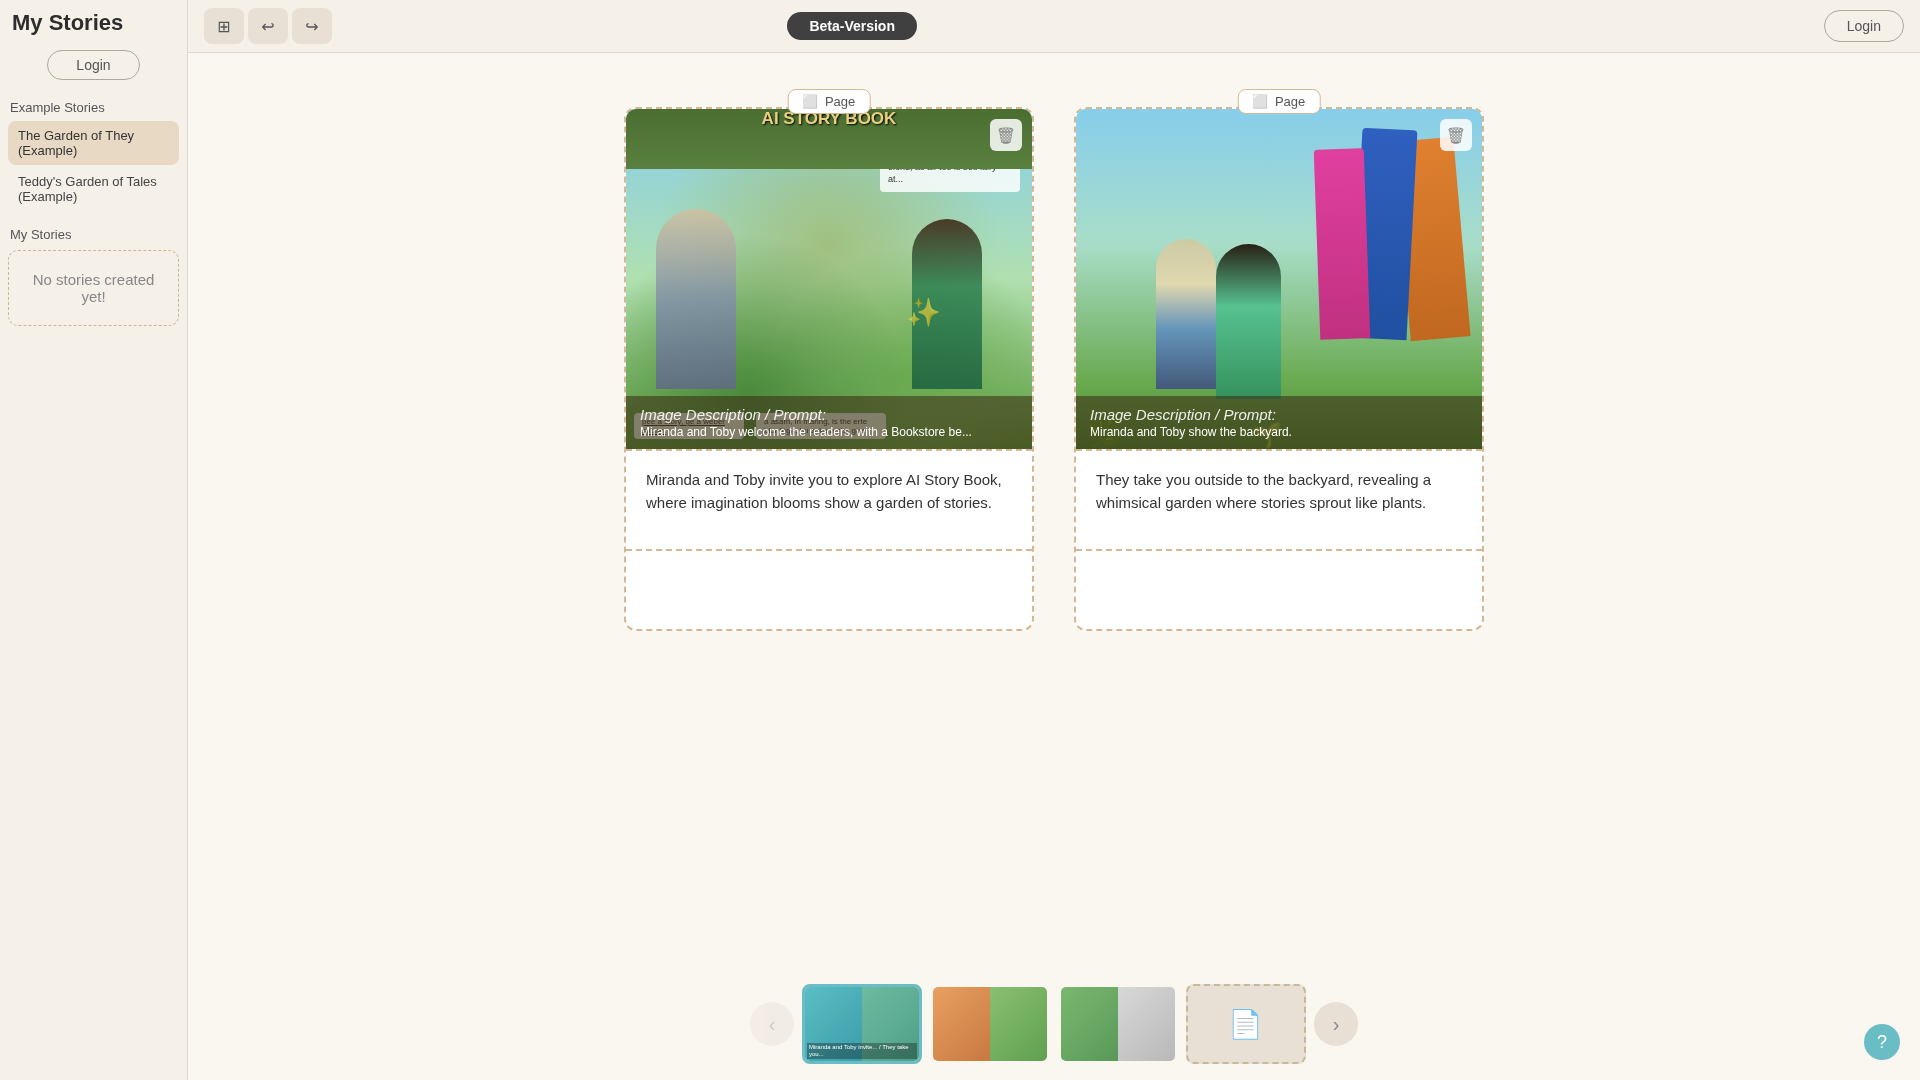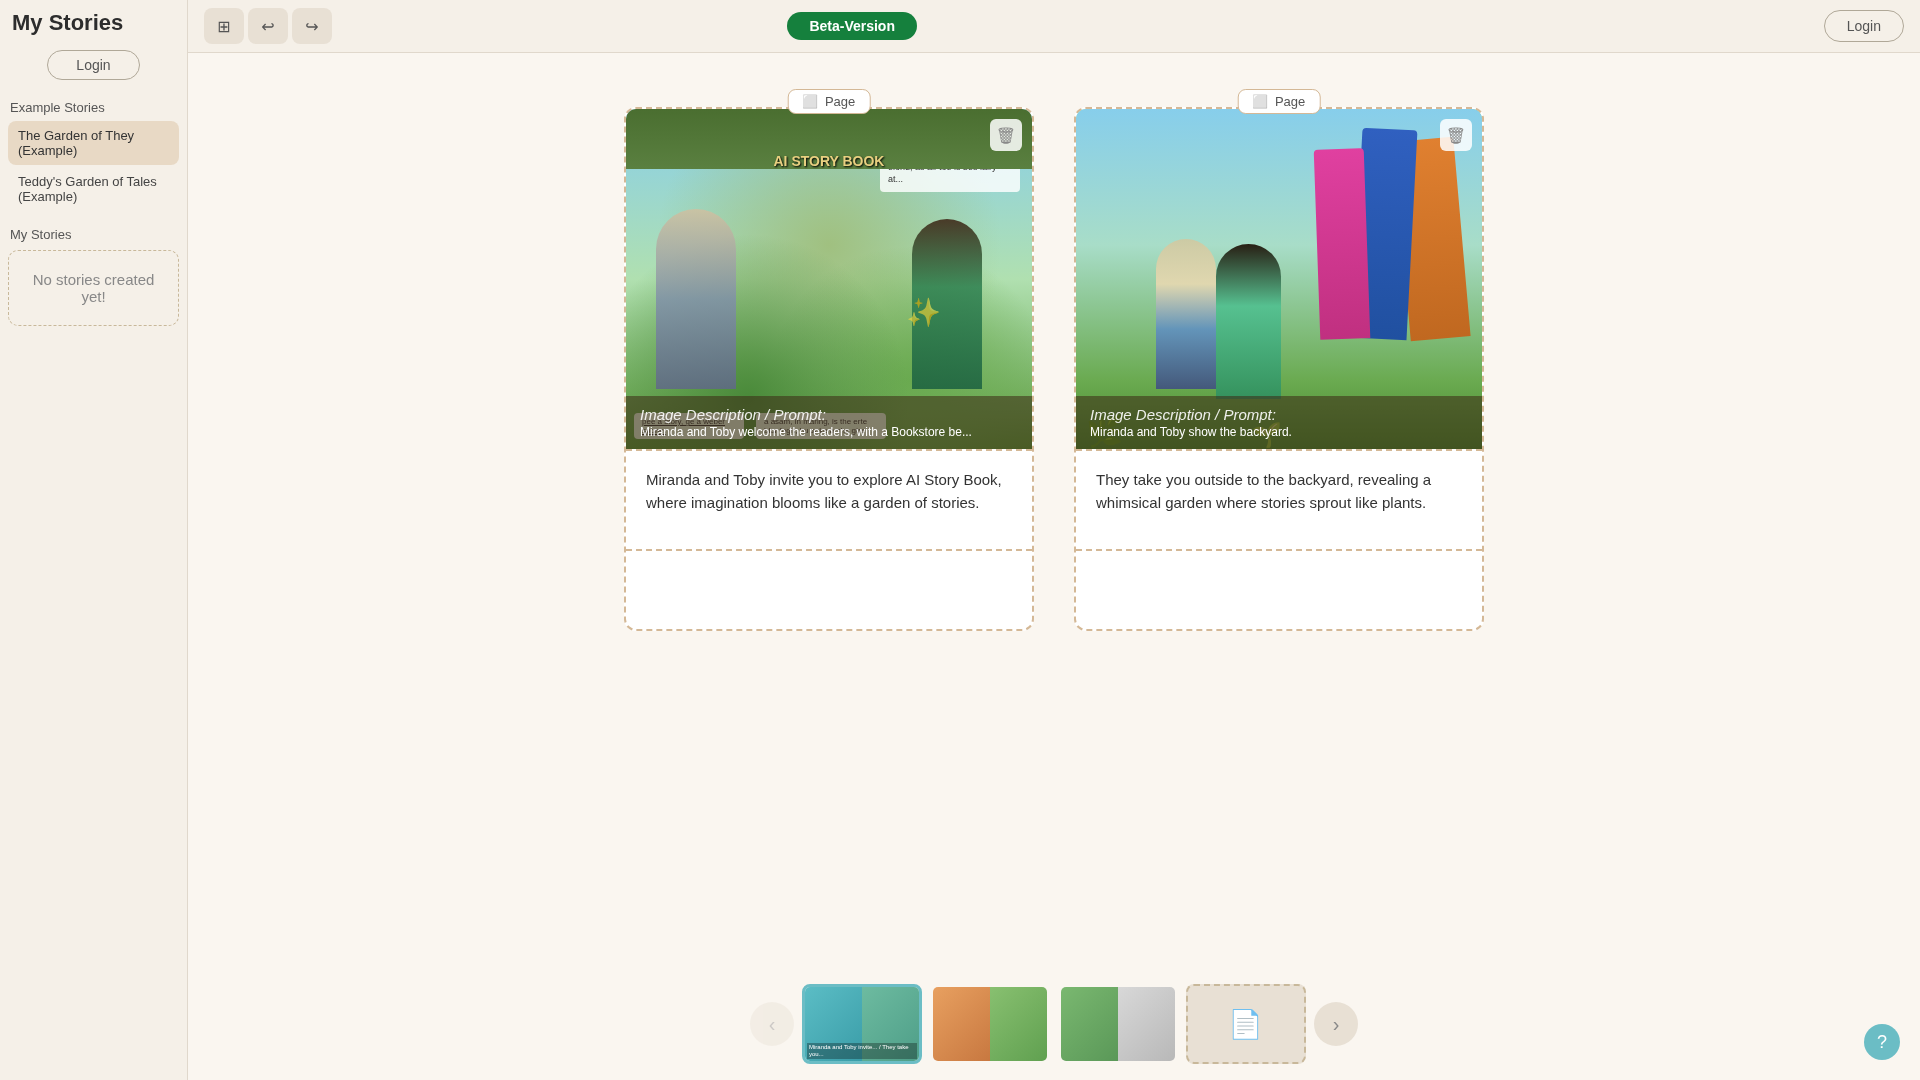--- a/index.html
+++ b/index.html
@@ -100,21 +100,21 @@
       cursor: pointer;
       display: flex;
       align-items: center;
       justify-content: center;
       font-size: 16px;
       color: #555;
     }
     #beta-badge {
       margin-left: auto;
       margin-right: auto;
-      background: #15803d;
+      background: #404040;
       color: white;
       padding: 6px 22px;
       border-radius: 20px;
       font-size: 14px;
       font-weight: 600;
     }
     #top-login-btn {
       margin-left: auto;
       padding: 7px 22px;
       border: 1.5px solid #b0a898;
@@ -402,21 +402,21 @@
 
           <div class="fake-img img1">
 
             <div style="position:absolute;top:8px;right:12px;background:rgba(255,255,255,0.82);padding:6px 8px;border-radius:4px;width:140px;font-size:9px;color:#333;line-height:1.4;">
               <span>We are storytellers, this bad place ce sommun hurt, she once cong, strangling his elond, as ail-toe is bes lairy at...</span>
             </div>
             <div style="position:absolute;top:8px;left:8px;background:rgba(255,255,255,0.82);padding:6px 8px;border-radius:4px;width:120px;font-size:9px;color:#333;line-height:1.4;">
               <span>'nisices balerng nch-ick l in beat ur bhlse.</span>
             </div>
 
-            <div style="position:absolute;top:0;left:0;right:0;height:60px;background:linear-gradient(180deg,#4a6e30 0%,#5a8040 100%);display:flex;align-items:flex-end;justify-content:center;font-size:14px;font-weight:bold;color:#e8d080;text-shadow:1px 1px 2px #000;">
+            <div style="position:absolute;top:0;left:0;right:0;height:60px;background:linear-gradient(180deg,#4a6e30 0%,#5a8040 100%);display:flex;align-items:flex-start;justify-content:center;font-size:17px;font-weight:bold;color:#e8d080;text-shadow:1px 1px 2px #000;">
               <span>AI STORY BOOK</span>
             </div>
 
             <div style="position:absolute;bottom:60px;left:30px;width:80px;height:180px;background:linear-gradient(180deg,#d0c0a0 0%,#8090a8 50%,#606888 100%);border-radius:40px 40px 0 0;opacity:0.85;"></div>
             <div style="position:absolute;bottom:60px;right:50px;width:70px;height:170px;background:linear-gradient(180deg,#3a2010 0%,#2d8050 40%,#1a6040 100%);border-radius:40px 40px 0 0;opacity:0.85;"></div>
             <div style="position:absolute;bottom:120px;left:280px;font-size:28px;opacity:0.6;">✨</div>
 
             <div style="position:absolute;bottom:10px;left:8px;background:rgba(255,255,255,0.75);padding:4px 8px;border-radius:4px;width:110px;font-size:8px;color:#333;text-decoration:underline;">
               <span>pee a story, ge a weber spone.</span>
             </div>
@@ -424,21 +424,21 @@
               <span>a asam, in maring, is the erte blor fagh, bu soke a she gtre.</span>
             </div>
           </div>
           <button class="card-delete-btn">🗑</button>
           <div class="card-overlay">
             <div class="card-overlay-title">Image Description / Prompt:</div>
             <div class="card-overlay-text">Miranda and Toby welcome the readers, with a Bookstore be...</div>
           </div>
         </div>
         <div class="card-text-area">
-          <span>Miranda and Toby invite you to explore AI Story Book, where imagination blooms like a garden of stories.</span>
+          <span>Miranda and Toby invite you to explore AI Story Book, where imagination blooms show a garden of stories.</span>
         </div>
         <div class="card-bottom-area"></div>
       </div>
     </div>
 
     <div class="story-card-outer">
       <div class="card-page-label">
         <span>⬜</span>
         <span>Page</span>
       </div>

